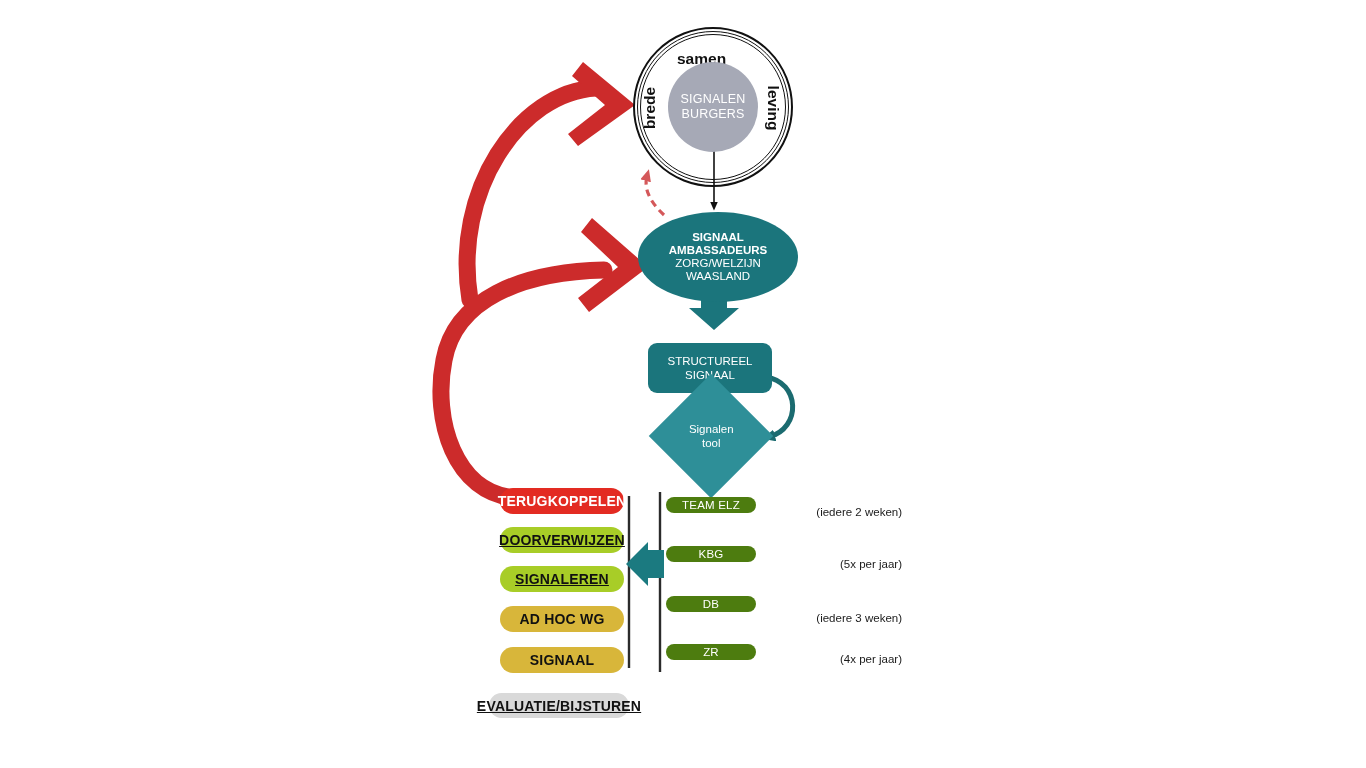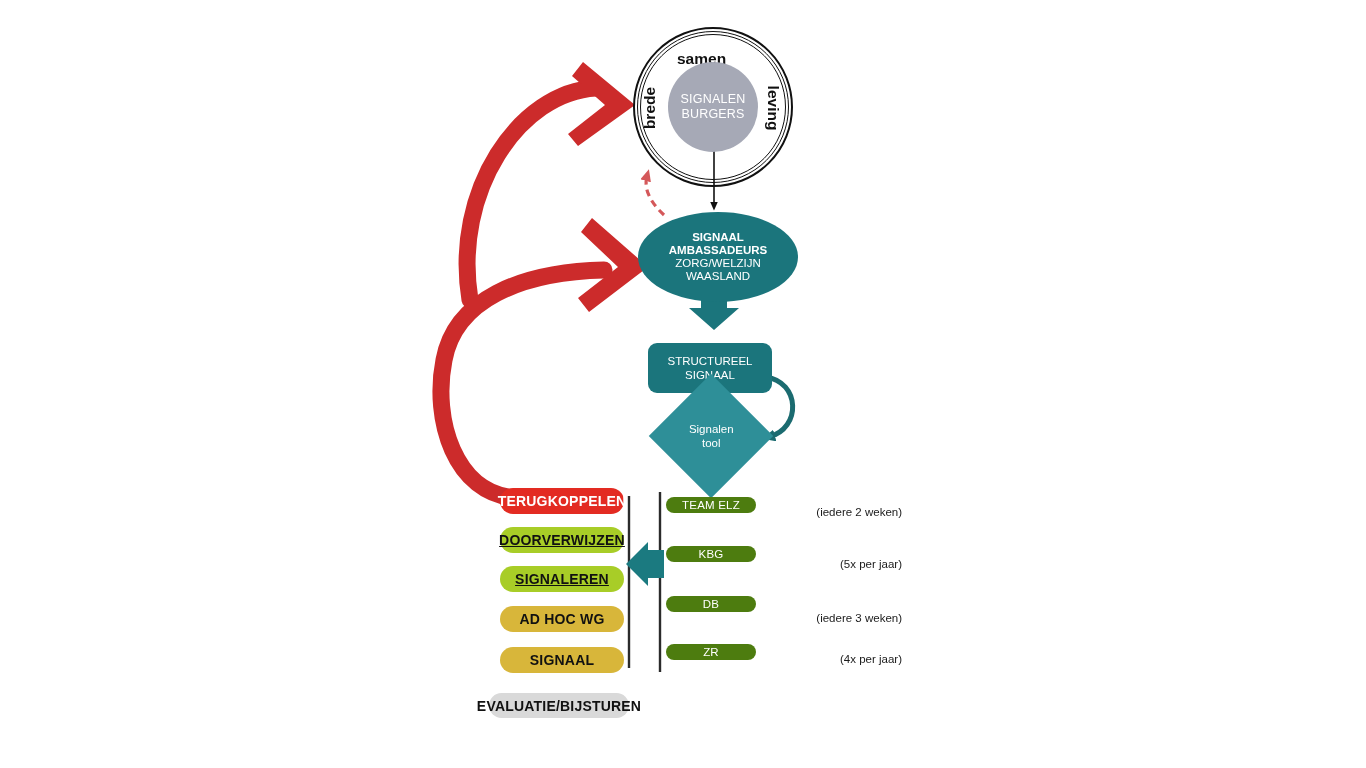--- a/index.html
+++ b/index.html
@@ -155,20 +155,21 @@
     color: #1a1a1a;
     text-align: right;
     white-space: nowrap;
   }
   #pill-evaluatie {
     left: 489px;
     top: 693px;
     width: 140px;
     height: 25px;
     border-radius: 13px;
+    text-decoration: underline;
   }
 </style>
 </head>
 <body>
 
 <svg id="canvas" viewBox="0 0 1366 768" xmlns="http://www.w3.org/2000/svg">
   <defs>
     <marker id="m-black" markerWidth="9" markerHeight="9" refX="4.5" refY="4" orient="auto" markerUnits="userSpaceOnUse">
       <path d="M0,0 L9,4 L0,8 z" fill="#111111"></path>
     </marker>

